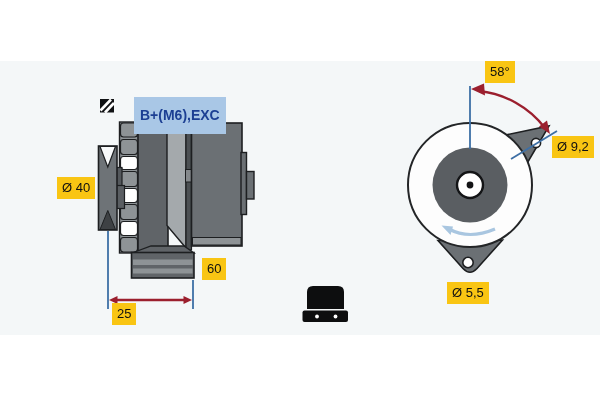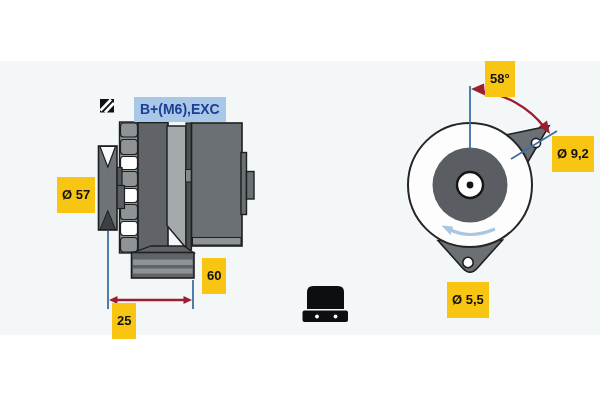--- a/index.html
+++ b/index.html
@@ -10,29 +10,29 @@
   }
   #backdrop{
     position:absolute;left:0;top:61px;width:600px;height:274px;
     background:var(--canvas_tint,#f4f7f8);
   }
   #art{position:absolute;left:0;top:0;width:600px;height:400px;}
   .tag{
     position:absolute;
     background:var(--label_bg,#f9c513);
     color:#111;
-    font-weight:bold;font-size:13px;line-height:1.25;
-    padding:10px 5px;white-space:nowrap;
+    font-weight:normal;font-size:13px;line-height:1.25;
+    padding:3px 5px;white-space:nowrap;
   }
   .tag-blue{
     position:absolute;
     background:var(--terminal_label_bg,#a9c7e6);
     color:var(--terminal_label_text,#1c3f93);
     font-weight:bold;font-size:14px;line-height:1.2;
-    padding:4px 6px;white-space:nowrap;
+    padding:10px 6px;white-space:nowrap;
   }
   .body-dark{fill:var(--body_dark,#606468);}
   .body-mid{fill:var(--body_mid,#6b7074);}
   .body-light{fill:var(--body_light,#a4a9ac);}
   .rib{fill:var(--body_rib,#8e9396);}
   .dimline{stroke:var(--dimension_line,#3d6fa5);stroke-width:1.8;fill:none;}
   .redline{stroke:var(--dimension_arrow,#9b1f2e);stroke-width:2.4;fill:none;}
   .redfill{fill:var(--dimension_arrow,#9b1f2e);}
   .rotline{stroke:var(--rotation_arrow,#a9c6e0);stroke-width:3.2;fill:none;}
   .rotfill{fill:var(--rotation_arrow,#a9c6e0);}
@@ -146,21 +146,21 @@
     <g>
       <path d="M307,309 L307,292 Q307,286 313,286 L338,286 Q344,286 344,292 L344,309 Z" fill="#0d0e0f"></path>
       <rect x="302.5" y="310.5" width="45.5" height="11.5" rx="2" fill="#0d0e0f"></rect>
       <circle cx="317" cy="316.5" r="1.9" fill="#ffffff"></circle>
       <circle cx="335.5" cy="316.5" r="1.9" fill="#ffffff"></circle>
     </g>
   </svg>
 
   <div class="tag-blue" style="left:134px;top:97px;">B+(M6),EXC</div>
 
-  <div class="tag" style="left:57px;top:177px;">Ø 57</div>
+  <div class="tag" style="left:57px;top:177px;">Ø 40</div>
 
   <div class="tag" style="left:202px;top:258px;">60</div>
 
   <div class="tag" style="left:112px;top:303px;">25</div>
 
   <div class="tag" style="left:485px;top:61px;">58°</div>
 
   <div class="tag" style="left:552px;top:136px;">Ø 9,2</div>
 
   <div class="tag" style="left:447px;top:282px;">Ø 5,5</div>

